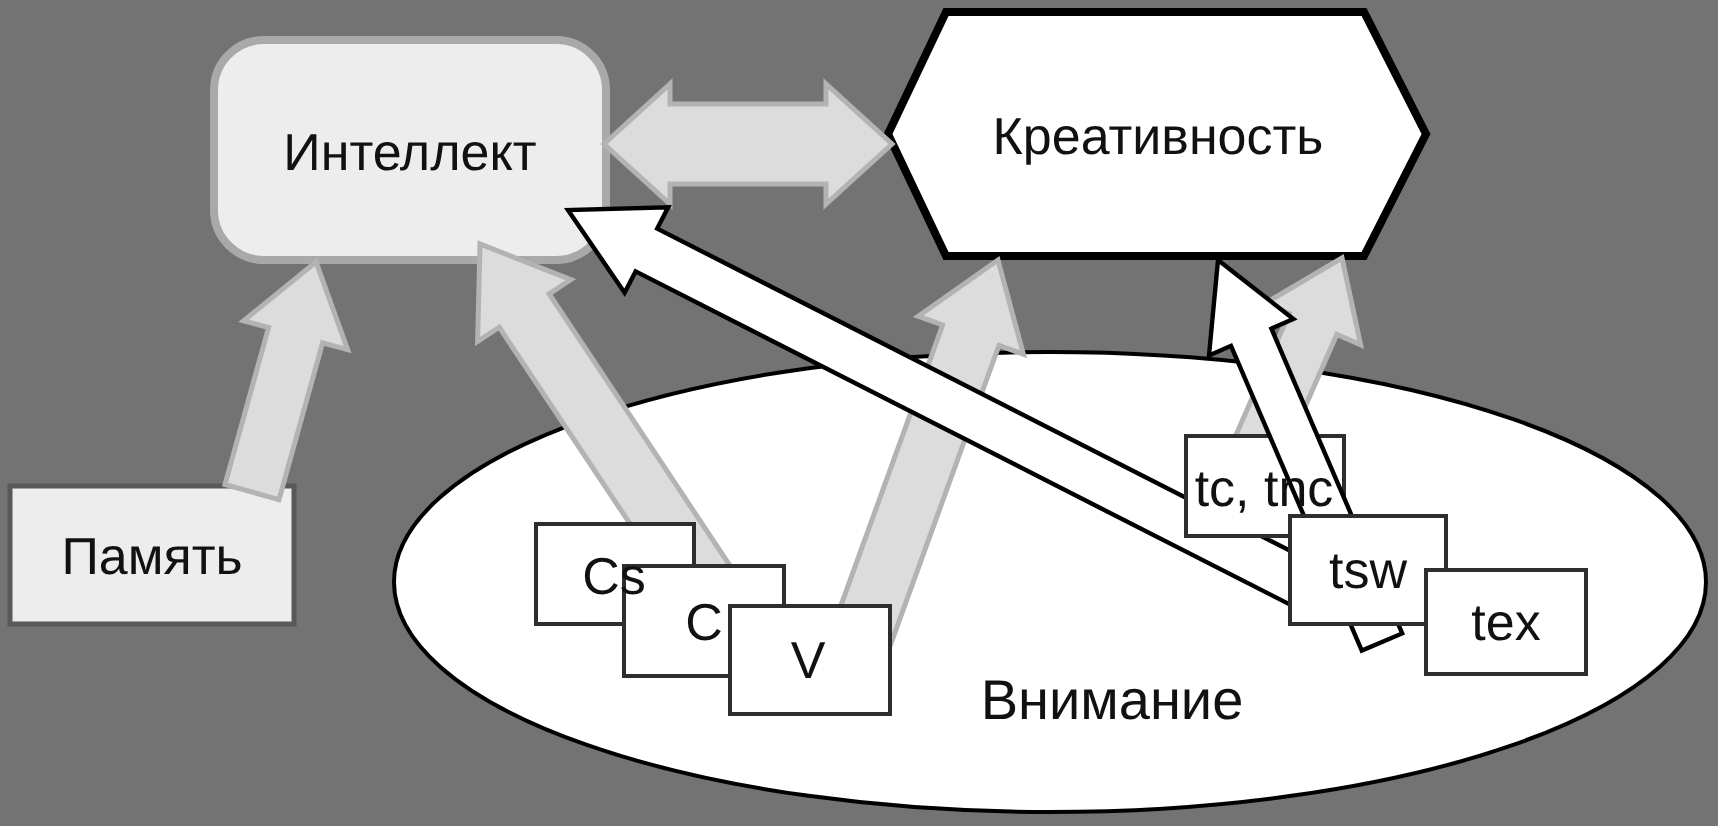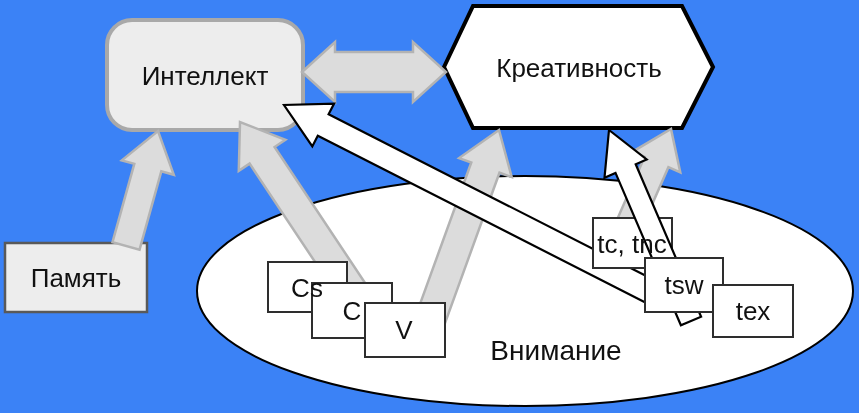--- a/index.html
+++ b/index.html
@@ -1,20 +1,20 @@
 <!DOCTYPE html>
 <html><head>
 <meta charset="utf-8">
 <style>
   html, body { margin: 0; padding: 0; background: #ffffff; }
   .stage {
     position: relative;
     width: 859px;
     height: 413px;
-    background: #3b82f6;
+    background: #737373;
     overflow: hidden;
   }
   svg { display: block; }
   .lbl {
     font-family: "Liberation Sans", sans-serif;
     fill: #111111;
     text-anchor: middle;
     dominant-baseline: central;
   }
   .lbl-main { font-size: 26px; }

